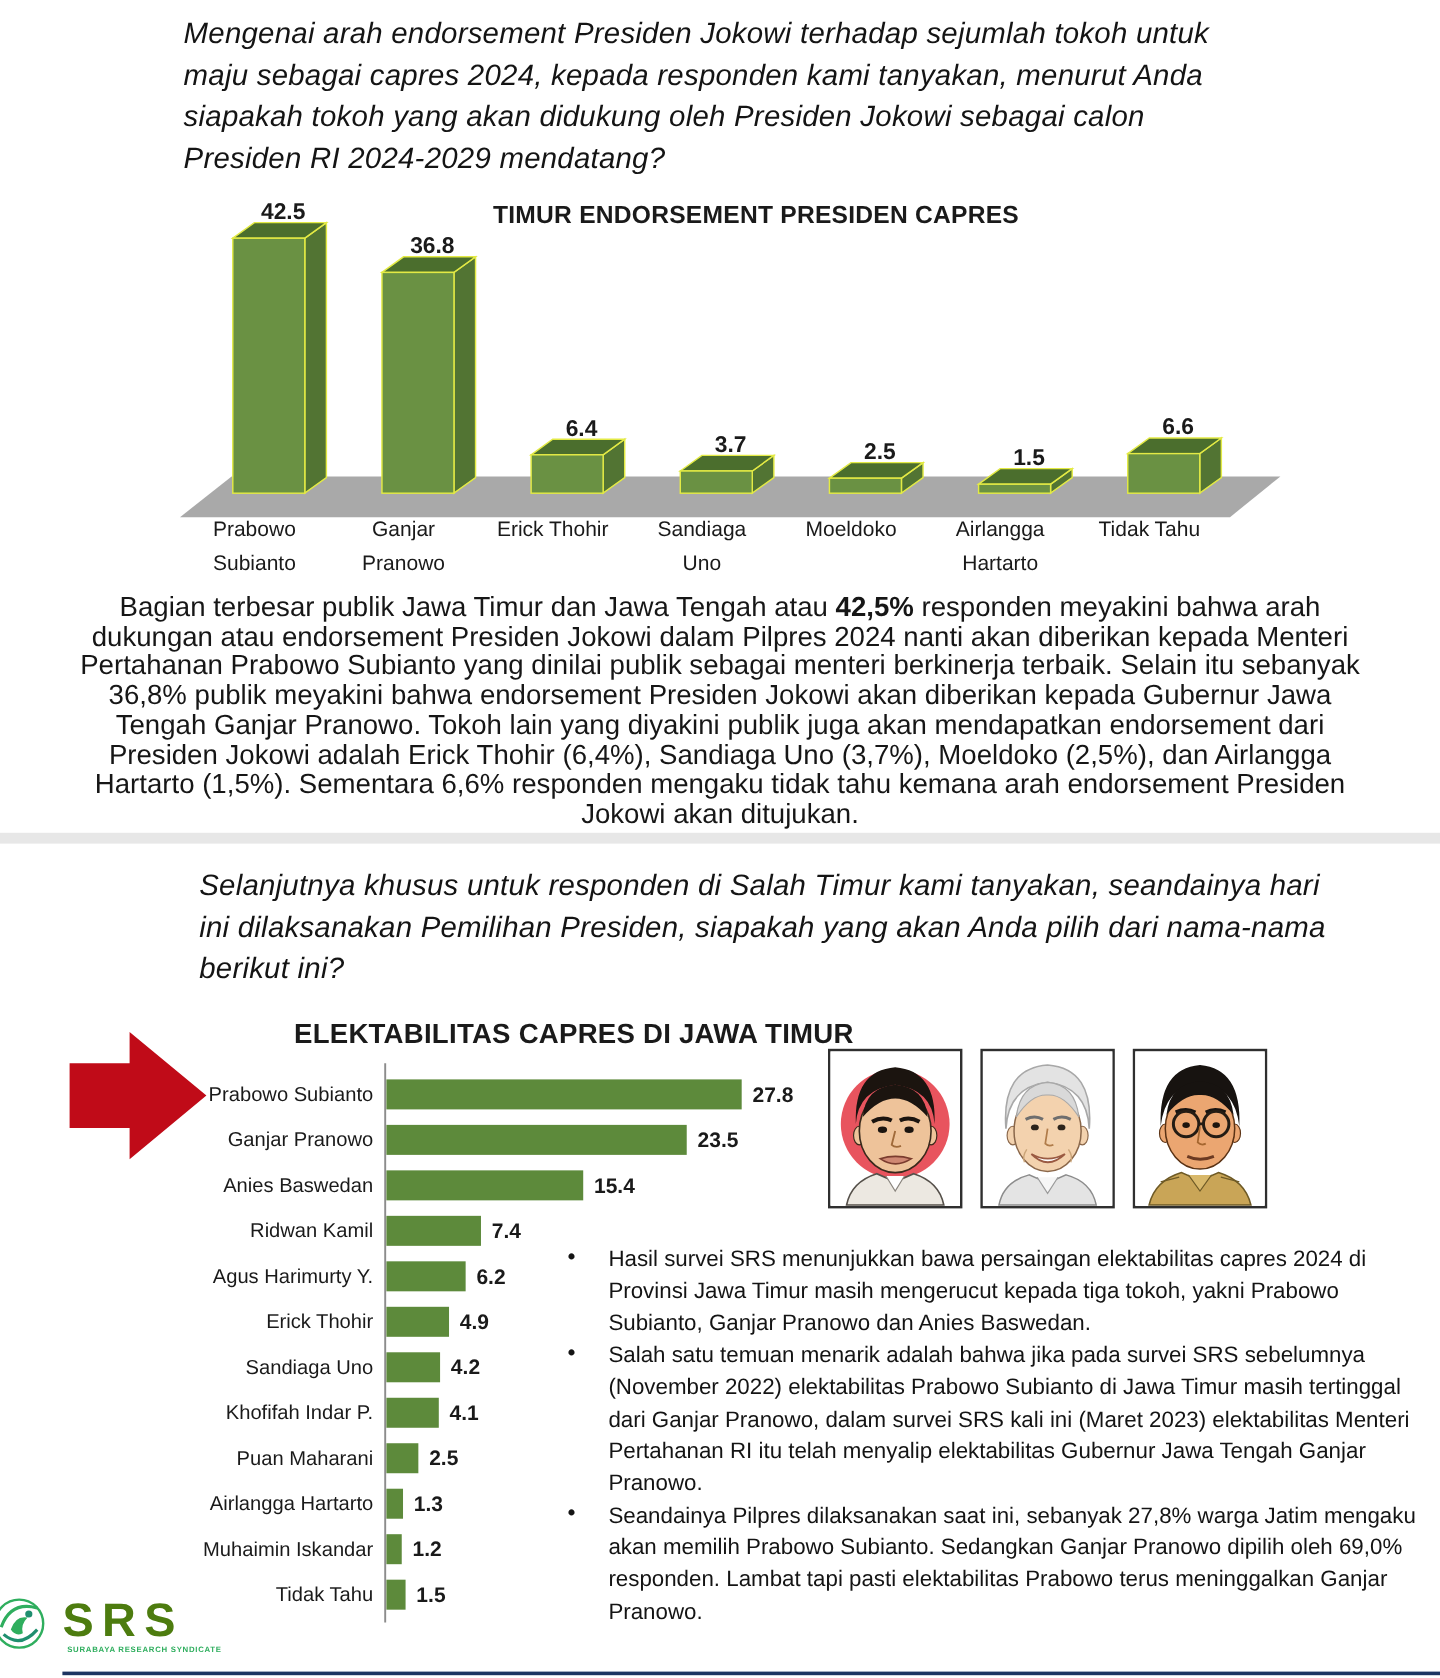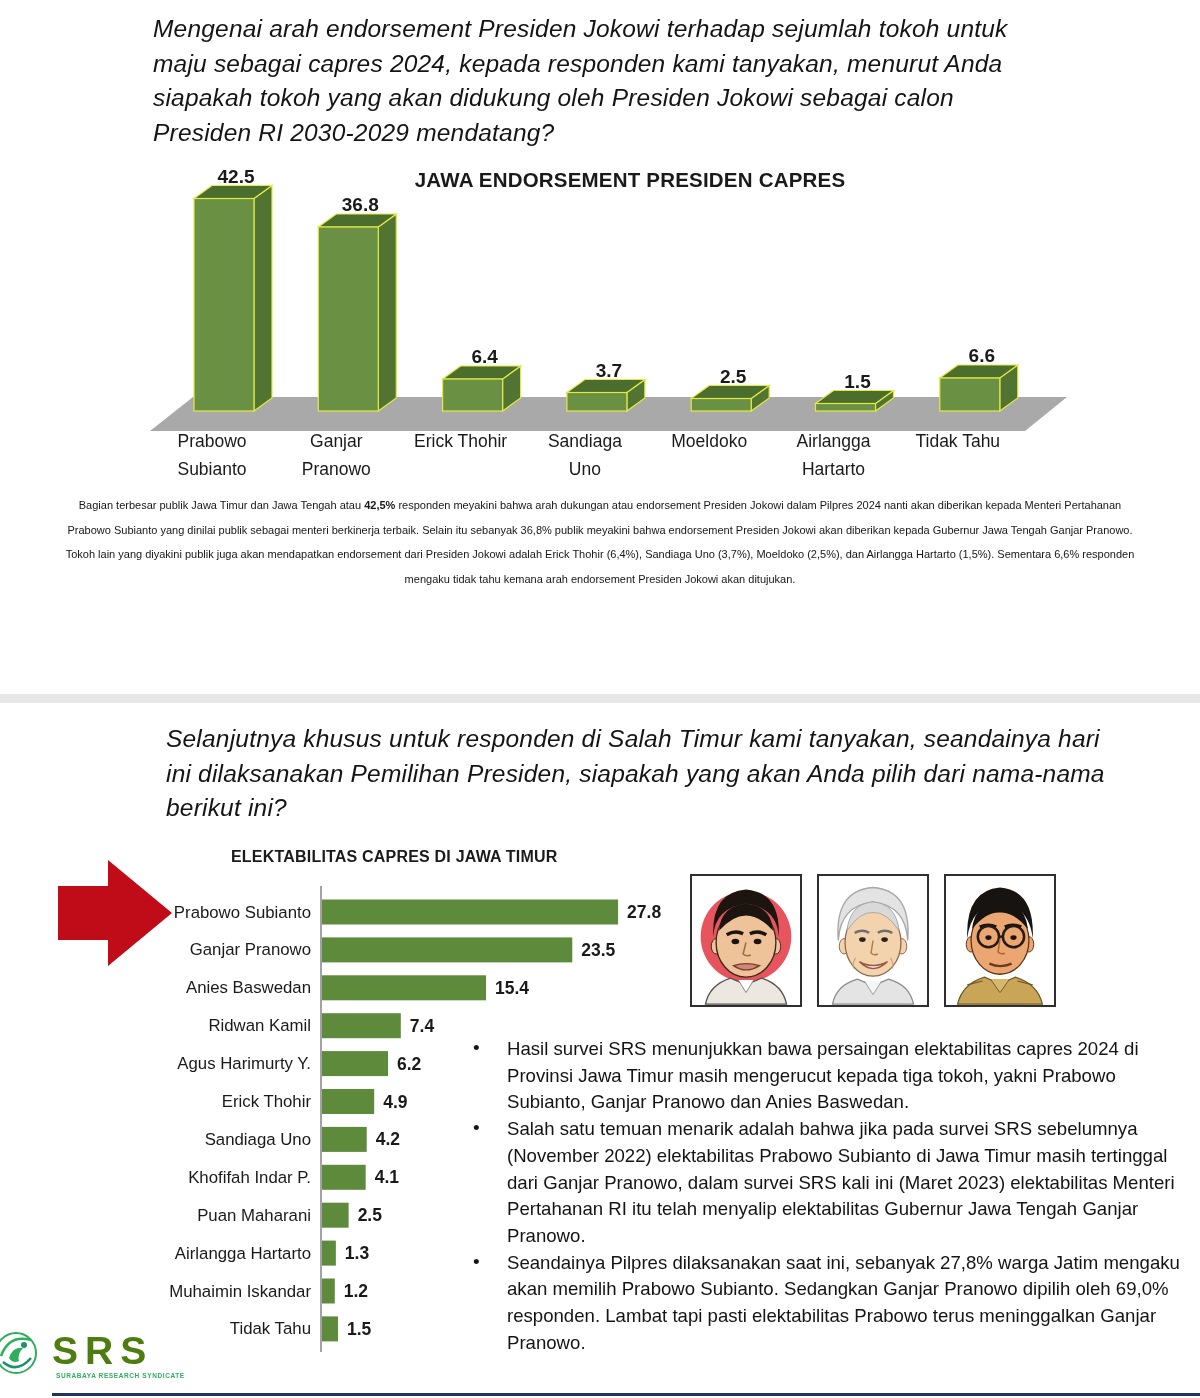--- a/index.html
+++ b/index.html
@@ -3,45 +3,45 @@
 <meta charset="utf-8">
 <style>
   html,body{margin:0;padding:0;background:#ffffff;}
   .page{position:relative;width:1200px;height:1398px;background:#ffffff;overflow:hidden;
         font-family:"Liberation Sans",sans-serif;color:#1a1a1a;}
   .abs{position:absolute;}
   .question{font-style:italic;font-size:24.5px;line-height:34.5px;letter-spacing:.2px;color:#141414;}
   .q1{left:153px;top:12px;width:905px;}
   .q2{left:166px;top:722px;width:940px;}
   .chart1-title{left:300px;top:168px;width:660px;text-align:center;font-weight:bold;font-size:20.5px;letter-spacing:.2px;}
-  .chart2-title{left:231px;top:848px;font-weight:bold;font-size:16px;letter-spacing:.2px;}
-  .summary{left:60px;top:493px;width:1080px;text-align:center;font-size:11px;line-height:24.7px;color:#161616;}
+  .chart2-title{left:245px;top:848px;font-weight:bold;font-size:23px;letter-spacing:.2px;}
+  .summary{left:60px;top:493px;width:1080px;text-align:center;font-size:23px;line-height:24.7px;color:#161616;}
   .i{} .b{font-weight:bold;}
   .divider{left:0;top:694px;width:1200px;height:9px;background:#e7e7e7;}
   #chart-layer{left:0;top:0;width:1200px;height:1398px;pointer-events:none;}
   #chart-layer text{font-family:"Liberation Sans",sans-serif;fill:#1a1a1a;}
   .portraits{left:690px;top:874px;display:flex;gap:15px;}
   .portrait{width:112px;height:133px;border:2px solid #2f2f2f;background:#fff;box-sizing:border-box;}
   .portrait svg{display:block;width:100%;height:100%;}
   .bullets{left:470px;top:1036px;width:712px;font-size:18.6px;line-height:26.7px;color:#141414;}
   .bullet{position:relative;padding-left:37px;}
   .bullet .dot{position:absolute;left:3px;top:-1px;font-size:19px;}
   .logo-emblem{left:-5px;top:1328px;width:46px;height:50px;}
   .logo-text{left:52px;top:1329px;font-size:39px;font-weight:bold;color:#4d7c0f;letter-spacing:7px;}
   .logo-caption{left:56px;top:1372px;font-size:6.5px;font-weight:bold;color:#2fae5e;letter-spacing:.6px;}
   .bottom-rule{left:52px;top:1393px;width:1148px;height:3px;background:#1d3461;}
 </style>
 </head>
 <body>
 
 <div class="page">
 
-  <div class="abs question q1">Mengenai arah endorsement Presiden Jokowi terhadap sejumlah tokoh untuk maju sebagai capres 2024, kepada responden kami tanyakan, menurut Anda siapakah tokoh yang akan didukung oleh Presiden Jokowi sebagai calon Presiden RI 2030-2029 mendatang?</div>
-
-  <div class="abs chart1-title"><span class="b">JAWA </span><span class="i b">ENDORSEMENT</span><span class="b"> PRESIDEN CAPRES</span></div>
+  <div class="abs question q1">Mengenai arah endorsement Presiden Jokowi terhadap sejumlah tokoh untuk maju sebagai capres 2024, kepada responden kami tanyakan, menurut Anda siapakah tokoh yang akan didukung oleh Presiden Jokowi sebagai calon Presiden RI 2024-2029 mendatang?</div>
+
+  <div class="abs chart1-title"><span class="b">TIMUR </span><span class="i b">ENDORSEMENT</span><span class="b"> PRESIDEN CAPRES</span></div>
 
   <svg id="chart-layer" class="abs" viewBox="0 0 1200 1398" xmlns="http://www.w3.org/2000/svg">
       <g>
         <polygon points="150,431 1025,431 1067,397 193,397" fill="#a9a9a9"></polygon>
         <g>
           <polygon points="254,198.5 272,185.5 272,398 254,411" fill="#527433" stroke="#e3ea45" stroke-width="1.2"></polygon>
           <polygon points="194,198.5 212,185.5 272,185.5 254,198.5" fill="#4b6e2d" stroke="#e3ea45" stroke-width="1.2"></polygon>
           <rect x="194" y="198.5" width="60" height="212.5" fill="#6a9143" stroke="#e3ea45" stroke-width="1.2"></rect>
         </g>
         <text x="236" y="182.5" text-anchor="middle" font-size="19" font-weight="600">42.5</text>

